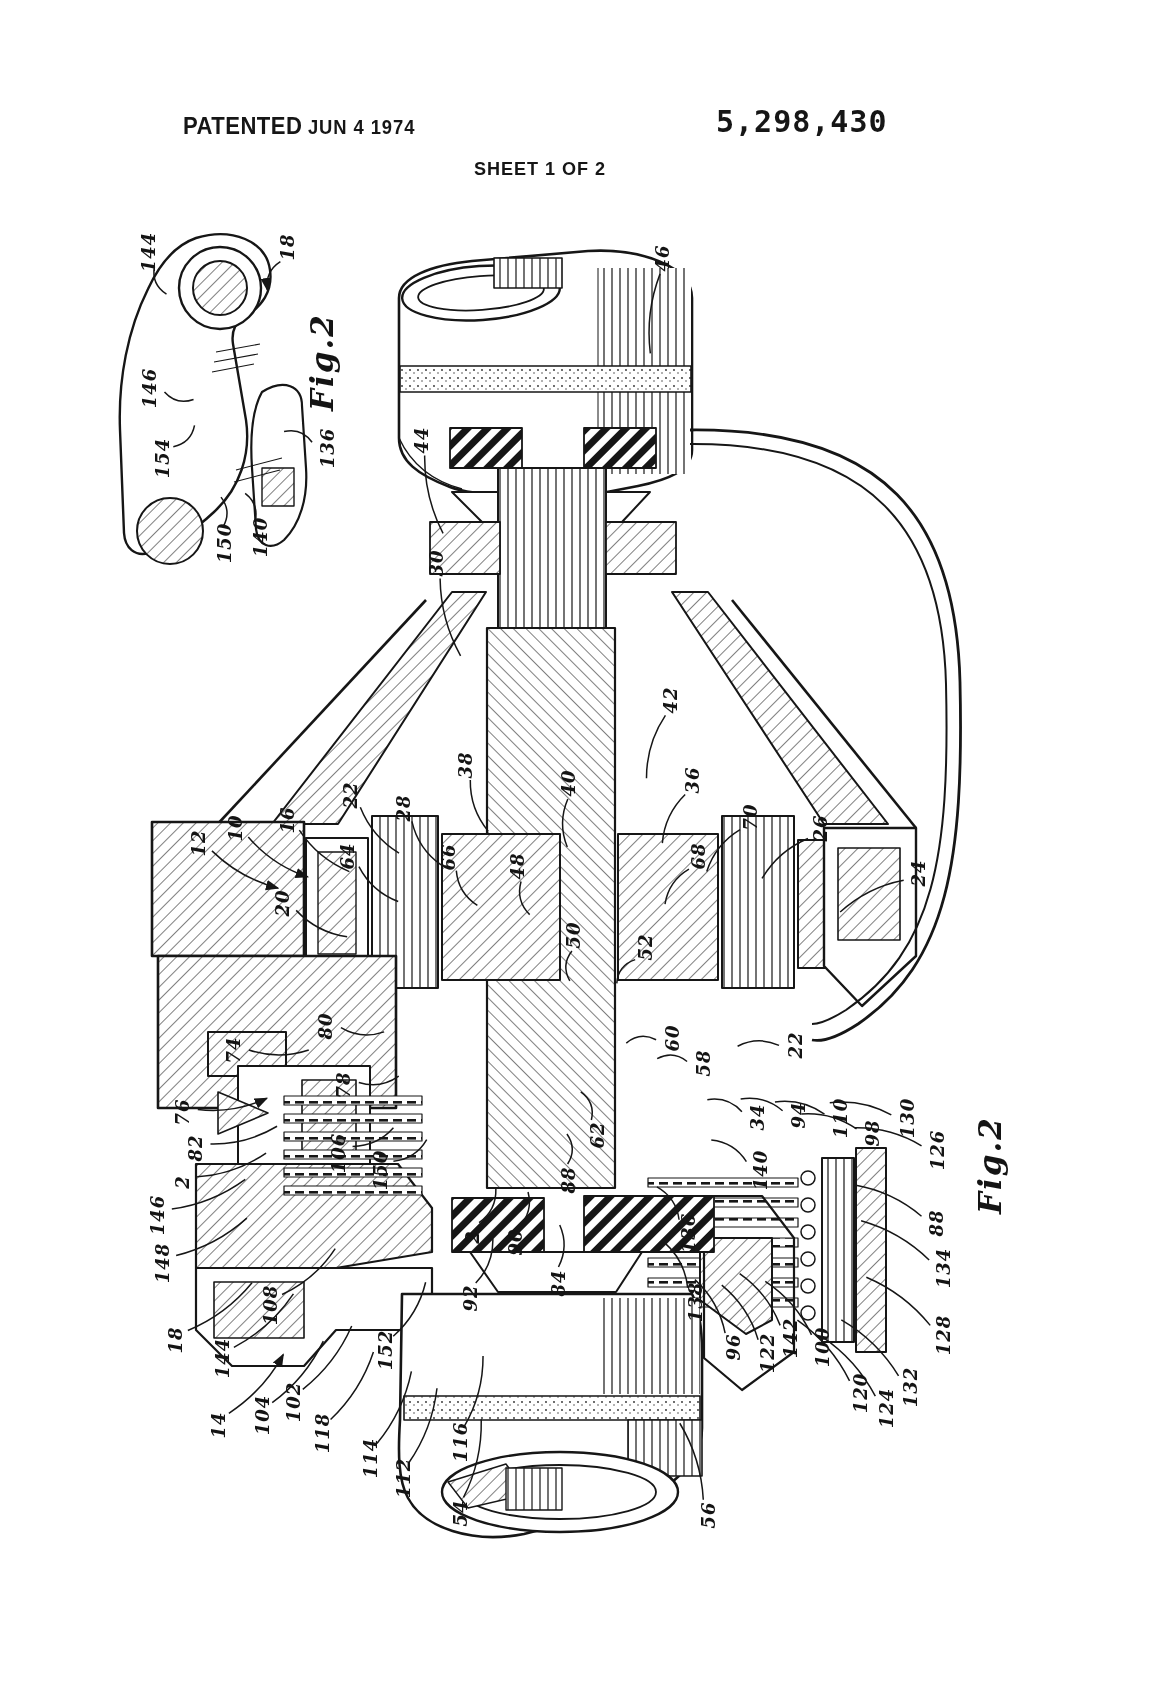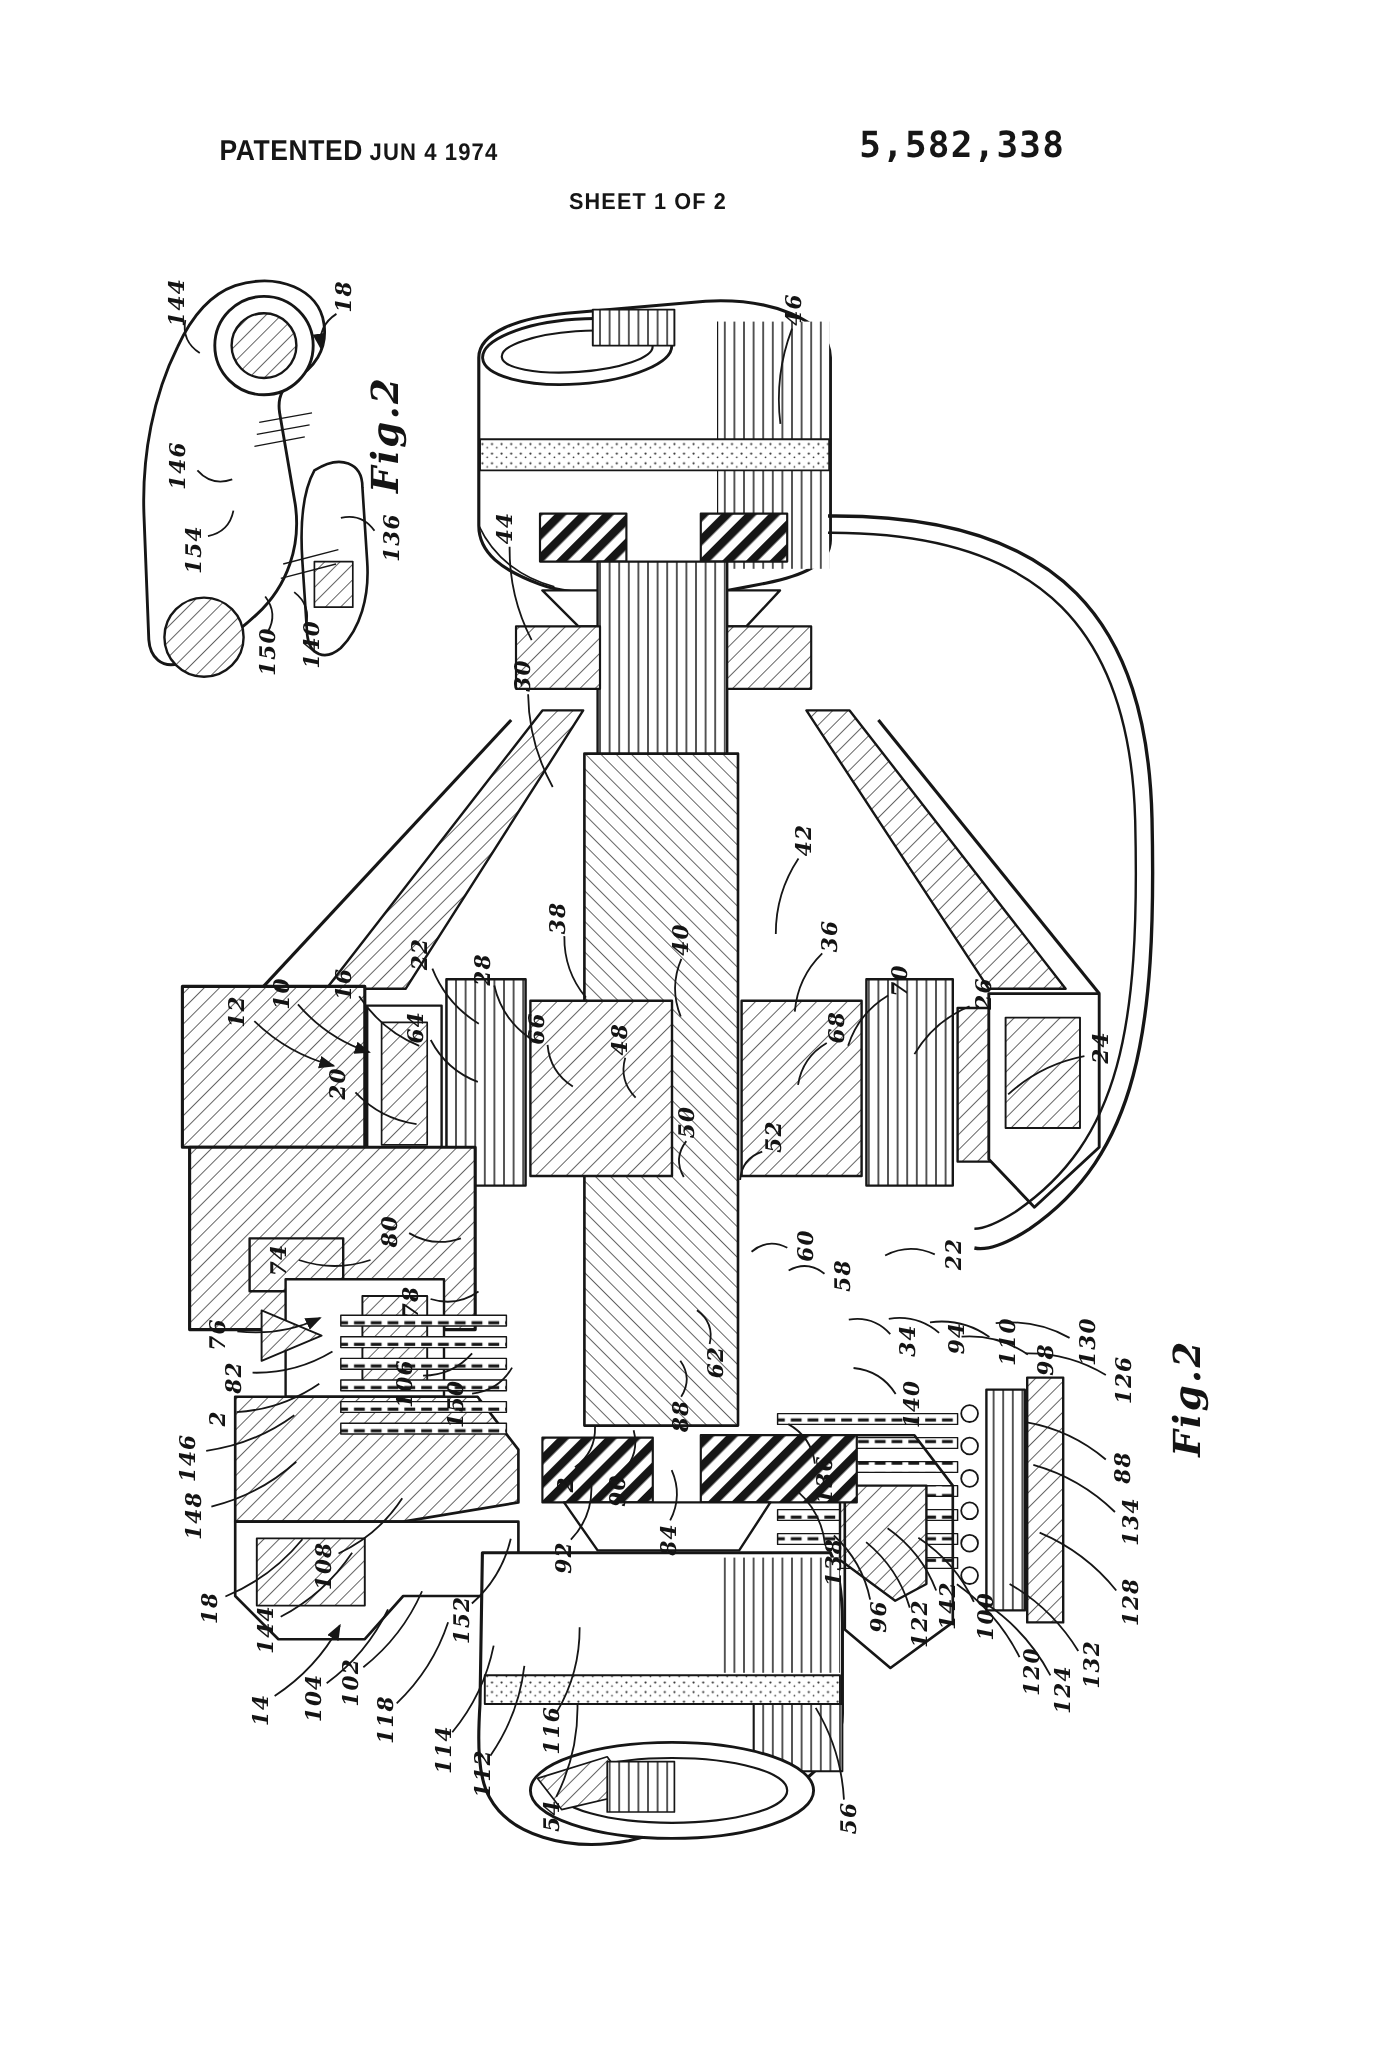--- a/index.html
+++ b/index.html
@@ -21,21 +21,21 @@
        font:italic 700 31px "DejaVu Serif",serif;color:#141414;letter-spacing:2px;white-space:nowrap;}
 </style>
 </head>
 <body>
 
 <div id="sheet">
 
   <div class="stamp">
     <span>PATENTED</span><span class="date">JUN 4 1974</span>
   </div>
-  <div class="patnum">5,582,338</div>
+  <div class="patnum">5,298,430</div>
   <div class="sheetlbl">SHEET 1 OF 2</div>
 
   <svg id="art" width="1161" height="1705" viewBox="0 0 1161 1705">
     <defs>
       <pattern id="hA" patternUnits="userSpaceOnUse" width="9" height="9" patternTransform="rotate(45)">
         <rect width="9" height="9" fill="#ffffff"></rect>
           <line x1="0" y1="0" x2="0" y2="9" stroke="#161616" stroke-width="1.1"></line>
       </pattern>
       <pattern id="hB" patternUnits="userSpaceOnUse" width="9" height="9" patternTransform="rotate(135)">
         <rect width="9" height="9" fill="#ffffff"></rect>

